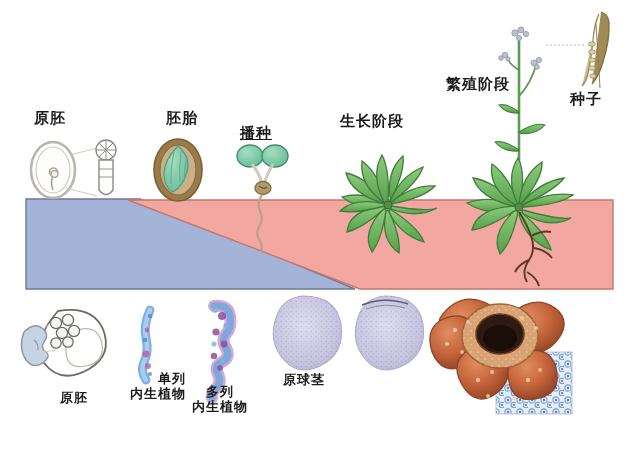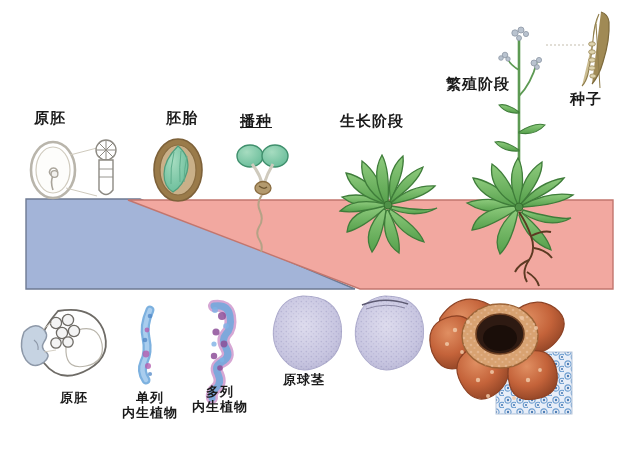--- a/index.html
+++ b/index.html
@@ -277,28 +277,28 @@
         <circle cx="528" cy="380" r="2.2"></circle>
           <circle cx="540" cy="370" r="1.9"></circle>
         <circle cx="488" cy="396" r="2"></circle>
           <circle cx="514" cy="398" r="1.9"></circle>
       </g>
     </g>
   </svg>
 
   <div class="lbl top" style="left:34px;top:110px;">原胚</div>
   <div class="lbl top" style="left:166px;top:110px;">胚胎</div>
-  <div class="lbl top" style="left:240px;top:113px;text-decoration:underline;">播种</div>
+  <div class="lbl top" style="left:240px;top:125px;text-decoration:underline;">播种</div>
   <div class="lbl top" style="left:340px;top:113px;">生长阶段</div>
   <div class="lbl top" style="left:446px;top:76px;">繁殖阶段</div>
   <div class="lbl top" style="left:570px;top:78px;margin-top:13px;">种子</div>
 
   <div class="lbl bot" style="left:44px;top:390px;width:60px;">原胚</div>
 
-  <div class="lbl bot" style="left:114px;top:390px;width:72px;">
+  <div class="lbl bot" style="left:114px;top:371px;width:72px;text-align:right;">
     <div>单列</div>
     <div>内生植物</div>
   </div>
 
   <div class="lbl bot" style="left:184px;top:374px;width:72px;margin-top:10px;">
     <div>多列</div>
     <div>内生植物</div>
   </div>
 
   <div class="lbl bot" style="left:268px;top:372px;width:72px;">原球茎</div>

